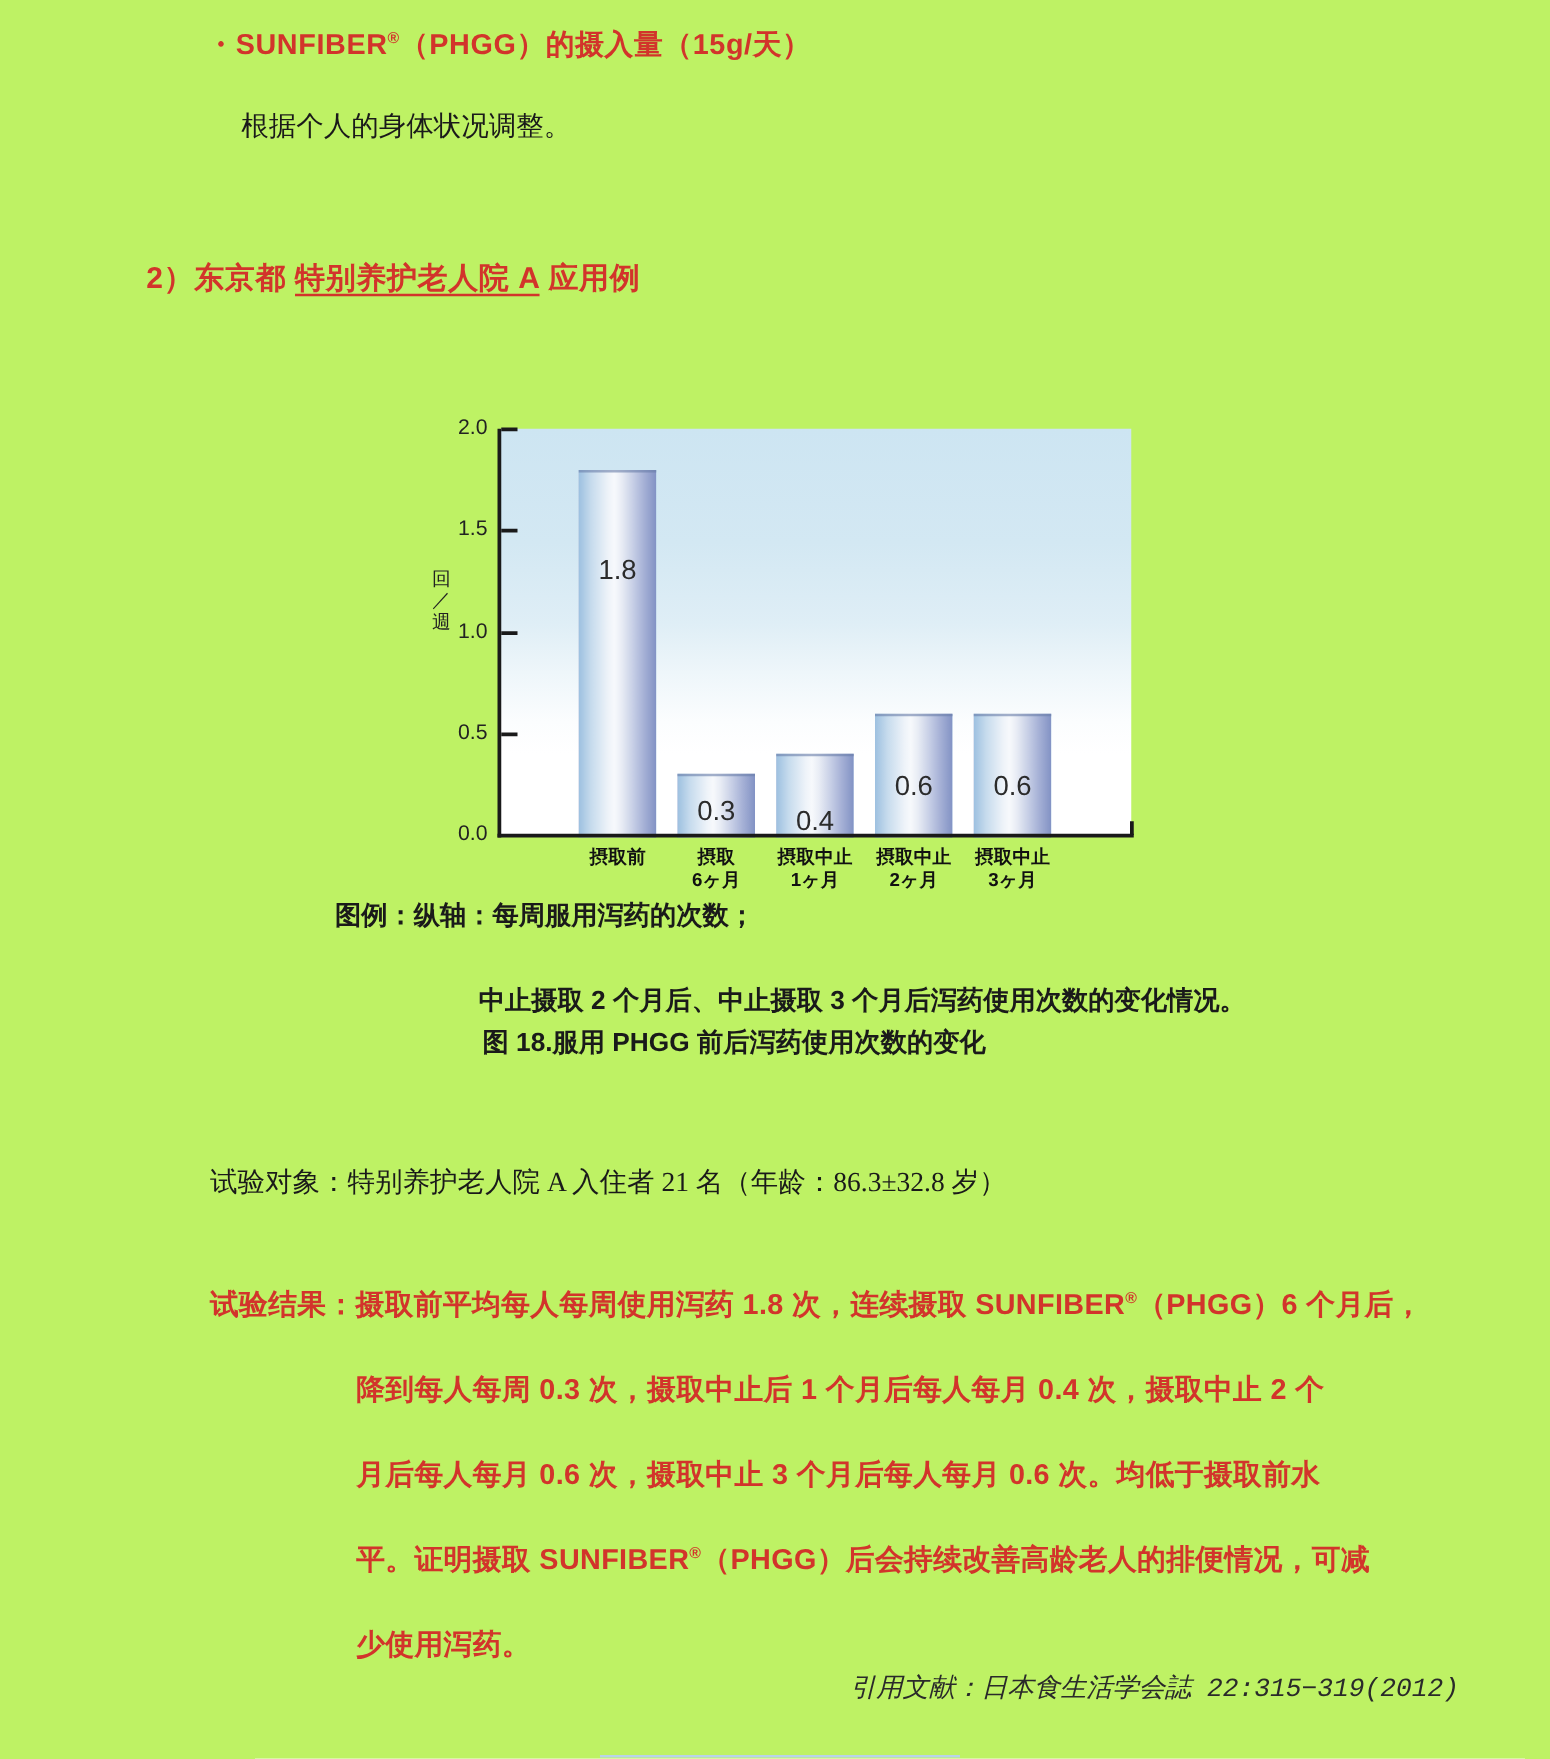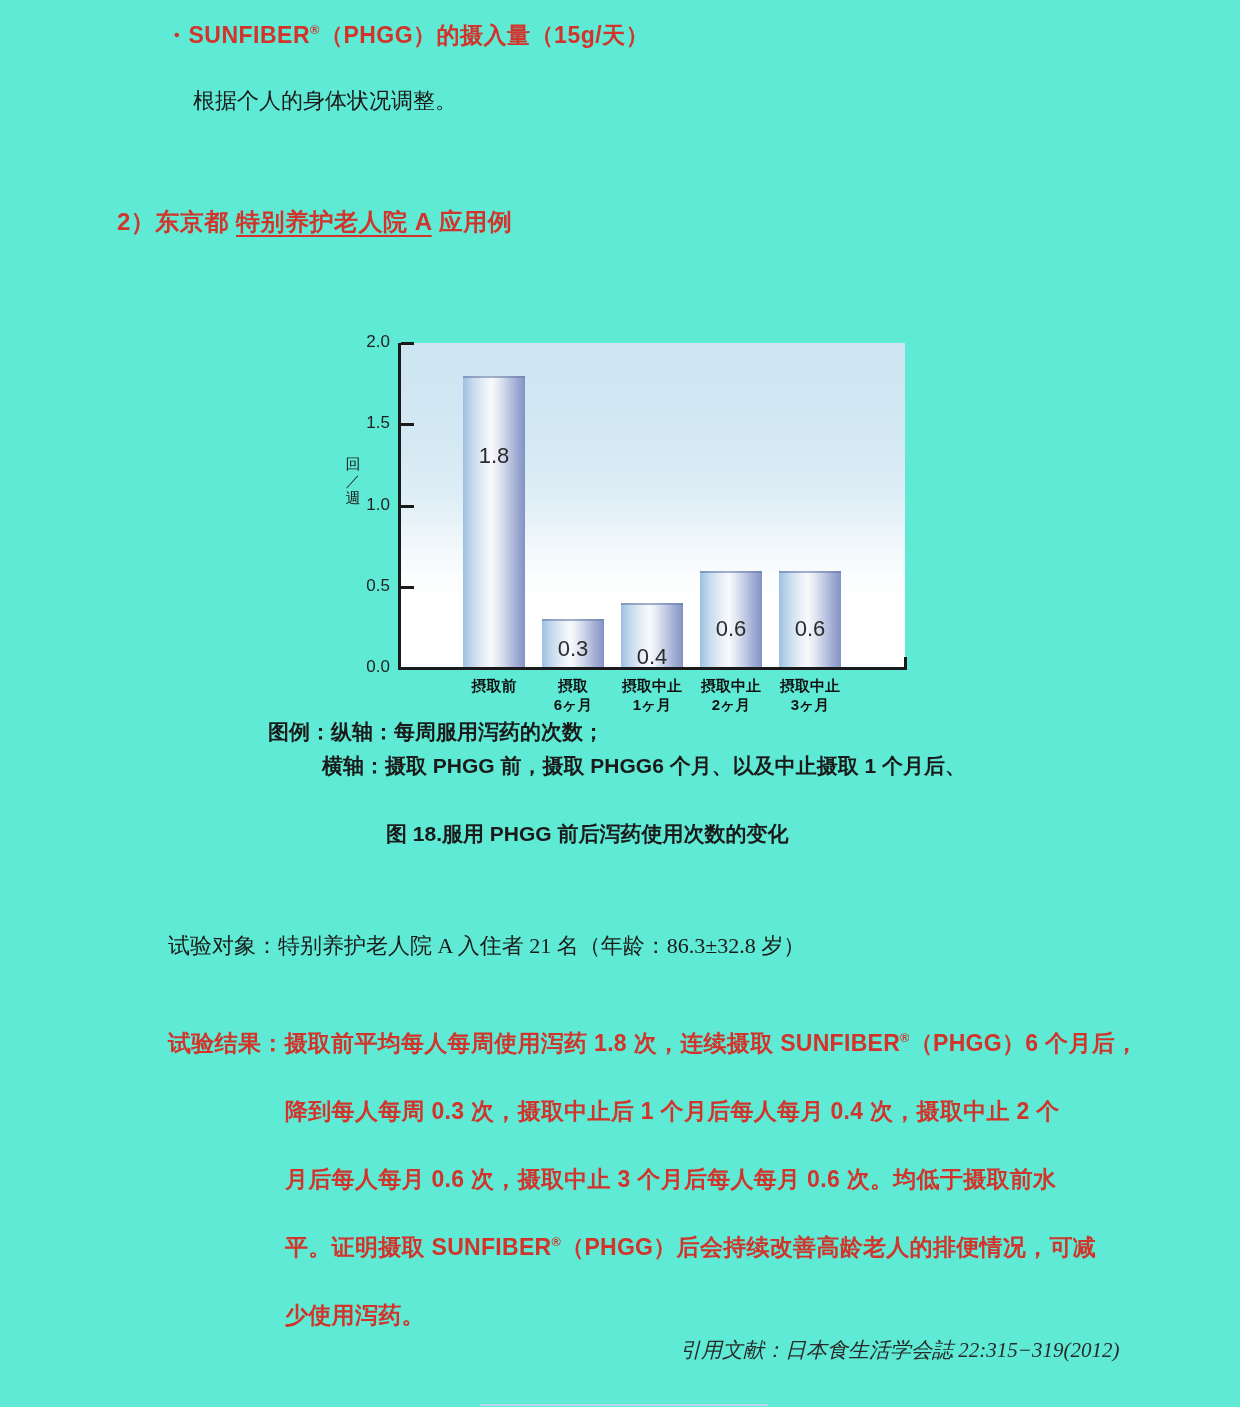--- a/index.html
+++ b/index.html
@@ -1,17 +1,17 @@
 <!DOCTYPE html>
 <html><head>
 <meta charset="utf-8">
 <style>
   html,body{margin:0;padding:0;background:#ffffff;}
   .page{
-    position:relative;width:1240px;height:1407px;background:#5eead4;overflow:hidden;
+    position:relative;width:1240px;height:1407px;background:#bef264;overflow:hidden;
     font-family:"Liberation Sans","DejaVu Sans",sans-serif;color:#1a1a1a;
   }
   .abs{position:absolute;white-space:nowrap;}
   sup{font-size:.55em;line-height:0;}
   .red{color:#d2342b;}
   .title-line{top:20px;left:165px;font-size:23px;font-weight:700;letter-spacing:.5px;}
   .note-line{top:86px;left:193px;font-size:22px;text-align:right;}
   .section-heading{top:206px;left:117px;font-size:24px;font-weight:700;letter-spacing:.5px;}
   .section-heading .u{text-decoration:underline;text-underline-offset:5px;text-decoration-thickness:2px;}
   .intro-line{top:280px;left:168px;font-size:22px;}
@@ -21,21 +21,21 @@
   .legend-caption{top:820px;left:386px;font-size:21px;font-weight:700;}
   .subject-line{top:931px;left:168px;font-size:22px;font-family:Liberation Serif, serif;}
   .method-line{top:964px;left:168px;font-size:22px;}
   .result-line{font-size:23px;font-weight:700;color:#d2342b;letter-spacing:.3px;}
   .r0{top:1028px;left:168px;}
   .r1{top:1096px;left:285px;}
   .r2{top:1164px;left:285px;}
   .r3{top:1232px;left:285px;}
   .r4{top:1300px;left:285px;}
   .citation-line{top:1336px;left:680px;font-size:21px;font-style:italic;color:#2a2a2a;
-    font-family:Liberation Serif, serif;}
+    font-family:Liberation Mono, monospace;}
   .footer-line{top:1404px;left:480px;width:288px;height:2px;background:#b9d4ea;}
   
   #chart{position:absolute;left:340px;top:336px;width:575px;height:380px;}
   #chart .plot-bg{position:absolute;
     background:linear-gradient(180deg,#cde5f2 0%,#d3e8f3 28%,#dfeef6 48%,#eef6fa 60%,#fbfdfe 72%,#ffffff 80%,#ffffff 100%);}
   #chart .axis{position:absolute;background:#1a1a1a;}
   #chart .tick-mark{position:absolute;background:#1a1a1a;}
   #chart .y-tick-label{position:absolute;width:42px;text-align:right;font-size:17px;color:#222;}
   #chart .y-axis-label{position:absolute;font-size:15px;color:#222;line-height:17px;text-align:center;width:18px;}
   #chart .bar{position:absolute;border-top:2px solid rgba(105,125,168,.6);
@@ -92,21 +92,21 @@
       <div class="axis" style="left: 58px; top: 331px; width: 509px; height: 3px;"></div>
       <div class="axis" style="left: 564px; top: 321px; width: 3px; height: 11px;"></div>
       <div class="y-axis-label" style="left: 4px; top: 119px;">
         <div>回</div>
         <div>／</div>
         <div>週</div>
       </div>
     </div>
 
   <div class="abs legend-l1">图例：纵轴：每周服用泻药的次数；</div>
-  <div class="abs legend-l2">横轴：摄取 PHGG 前，摄取 PHGG6 个月、以及中止摄取 1 个月后、</div>
+  <div class="abs legend-l3">中止摄取 2 个月后、中止摄取 3 个月后泻药使用次数的变化情况。</div>
   <div class="abs legend-caption">图 18.服用 PHGG 前后泻药使用次数的变化</div>
 
   <div class="abs subject-line">试验对象：特别养护老人院 A 入住者 21 名（年龄：86.3±32.8 岁）</div>
 
 
   <div class="abs result-line r0"><span>试验结果：摄取前平均每人每周使用泻药 1.8 次，连续摄取 SUNFIBER</span><sup>®</sup><span>（PHGG）6 个月后，</span></div>
   <div class="abs result-line r1"><span>降到每人每周 0.3 次，摄取中止后 1 个月后每人每月 0.4 次，摄取中止 2 个</span></div>
   <div class="abs result-line r2"><span>月后每人每月 0.6 次，摄取中止 3 个月后每人每月 0.6 次。均低于摄取前水</span></div>
   <div class="abs result-line r3"><span>平。证明摄取 SUNFIBER</span><sup>®</sup><span>（PHGG）后会持续改善高龄老人的排便情况，可减</span></div>
   <div class="abs result-line r4"><span>少使用泻药。</span></div>

